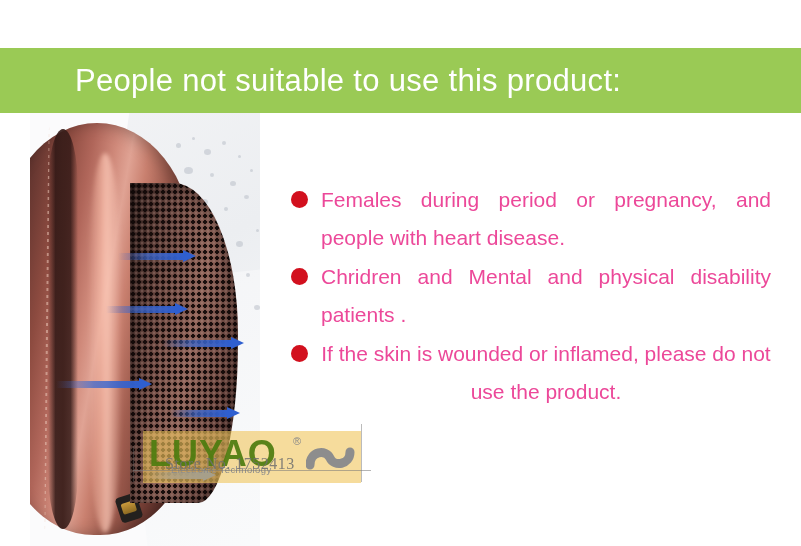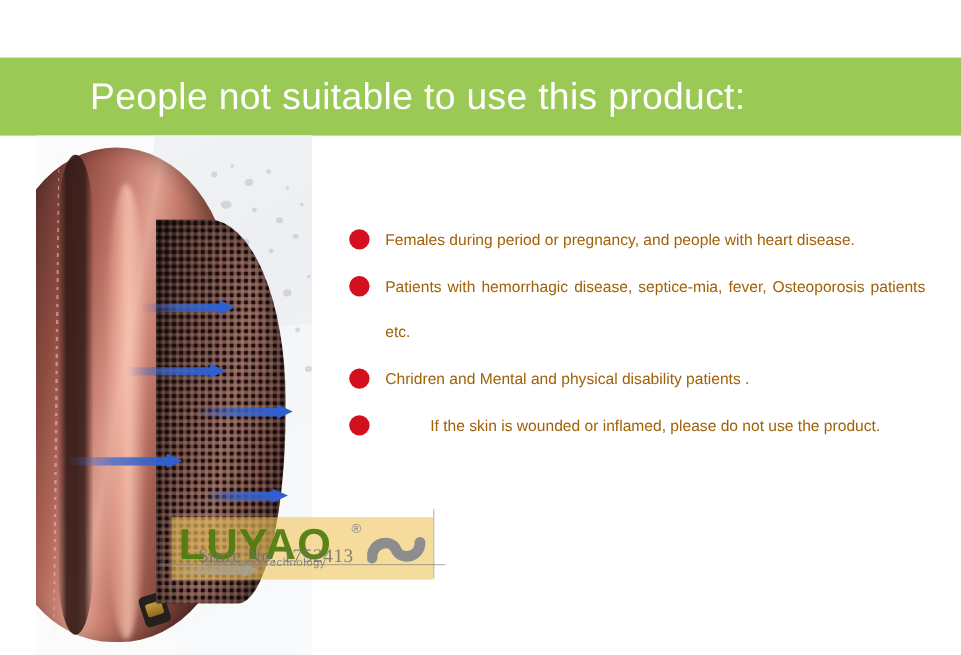--- a/index.html
+++ b/index.html
@@ -236,22 +236,22 @@
     position: absolute;
     left: 0;
     top: 10px;
     width: 17px;
     height: 17px;
     border-radius: 50%;
     background: #d2101e;
   }
   .bullet-text {
     margin-left: 30px;
-    color: #a16207;
-    font-size: 13px;
+    color: #ec4899;
+    font-size: 21px;
     line-height: 38px;
     text-align: justify;
     text-justify: inter-word;
     font-family: "Liberation Sans", sans-serif;
   }
   .bullet-row:last-child .bullet-text { text-align: center; }
   .bullet-row.justify-all .bullet-text { text-align: justify; }
 
   
   .watermark {
@@ -413,24 +413,20 @@
     </div>
   </div>
 
   <div class="bullet-list">
 
     <div class="bullet-row justify-all">
       <span class="bullet-dot"></span>
       <div class="bullet-text">Females during period or pregnancy, and people with heart disease.</div>
     </div>
 
-    <div class="bullet-row justify-all">
-      <span class="bullet-dot"></span>
-      <div class="bullet-text">Patients with hemorrhagic disease, septice-mia, fever, Osteoporosis patients etc.</div>
-    </div>
 
     <div class="bullet-row justify-all">
       <span class="bullet-dot"></span>
       <div class="bullet-text">Chridren and Mental and physical disability patients .</div>
     </div>
 
     <div class="bullet-row">
       <span class="bullet-dot"></span>
       <div class="bullet-text">If the skin is wounded or inflamed, please do not use the product.</div>
     </div>

